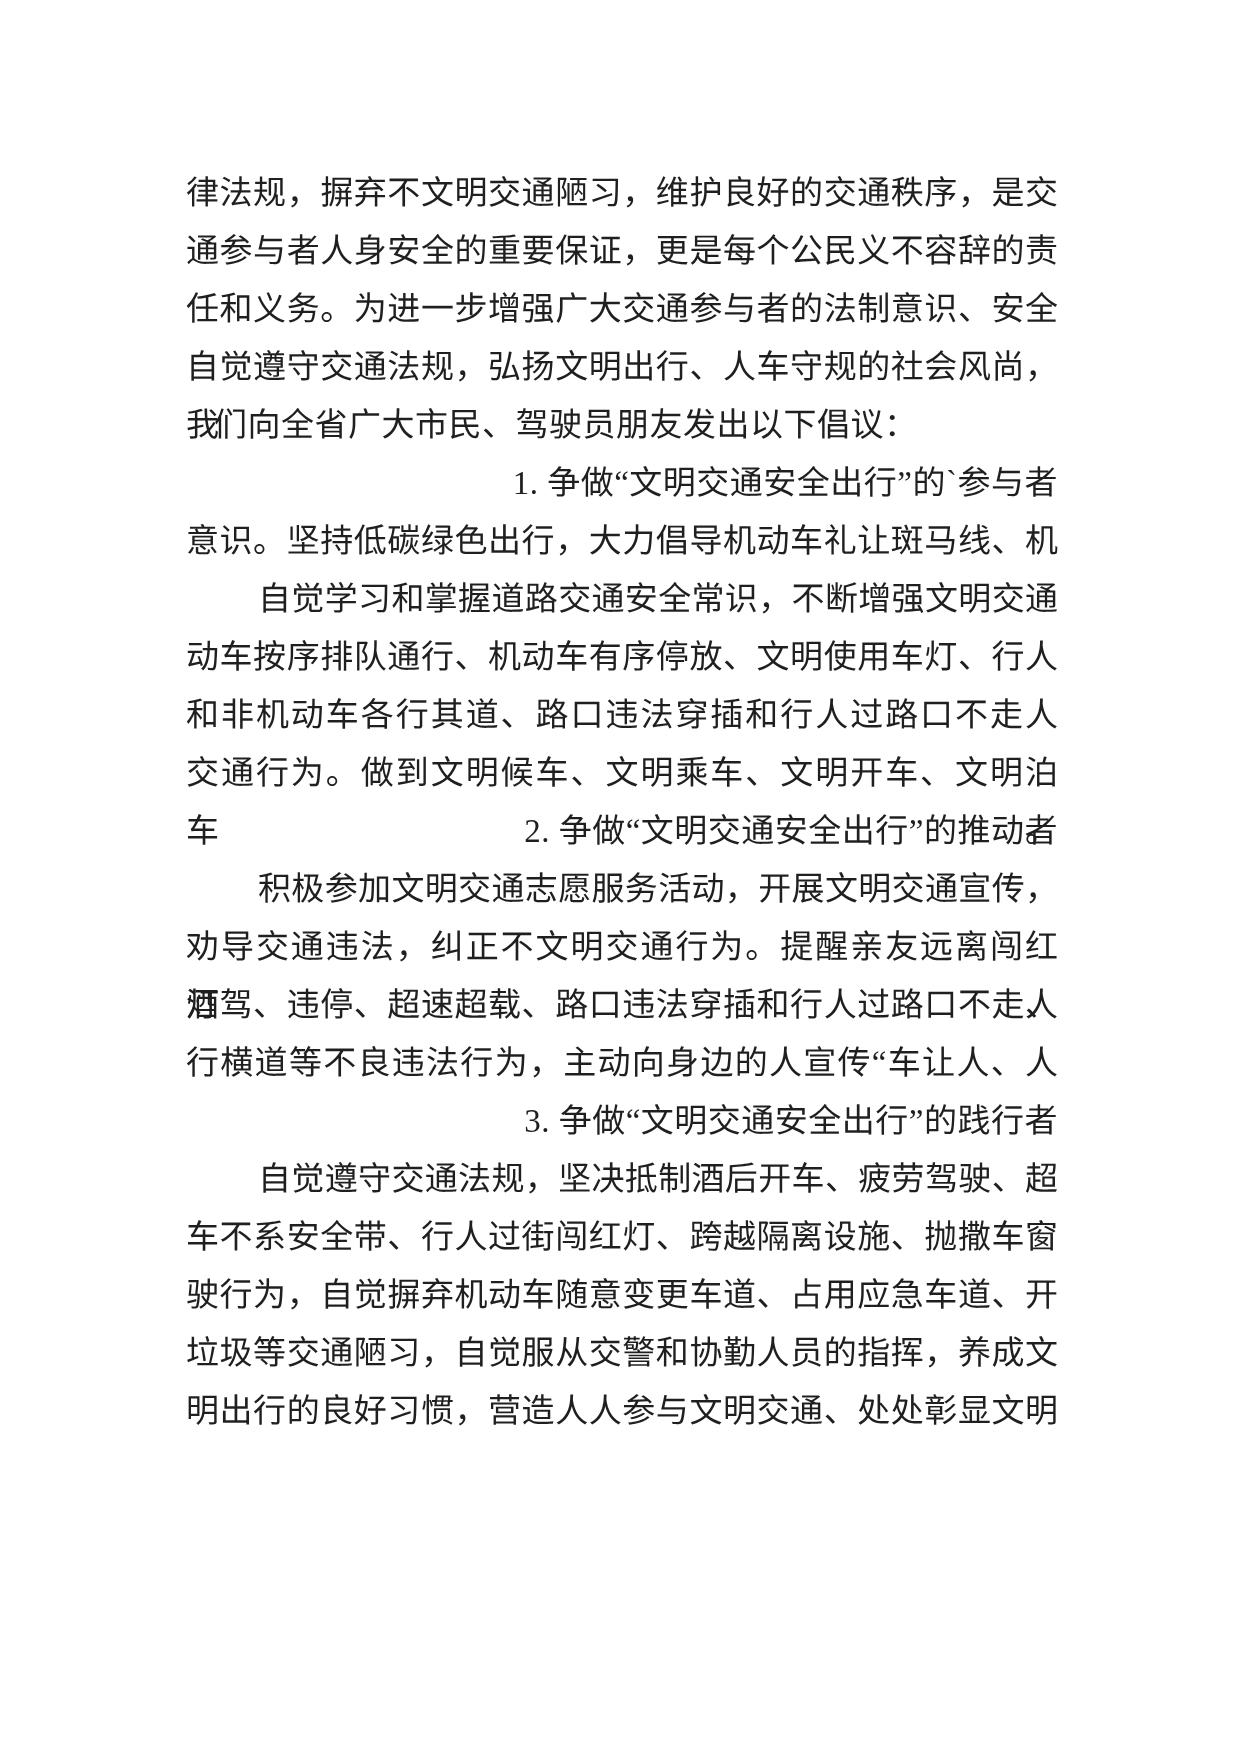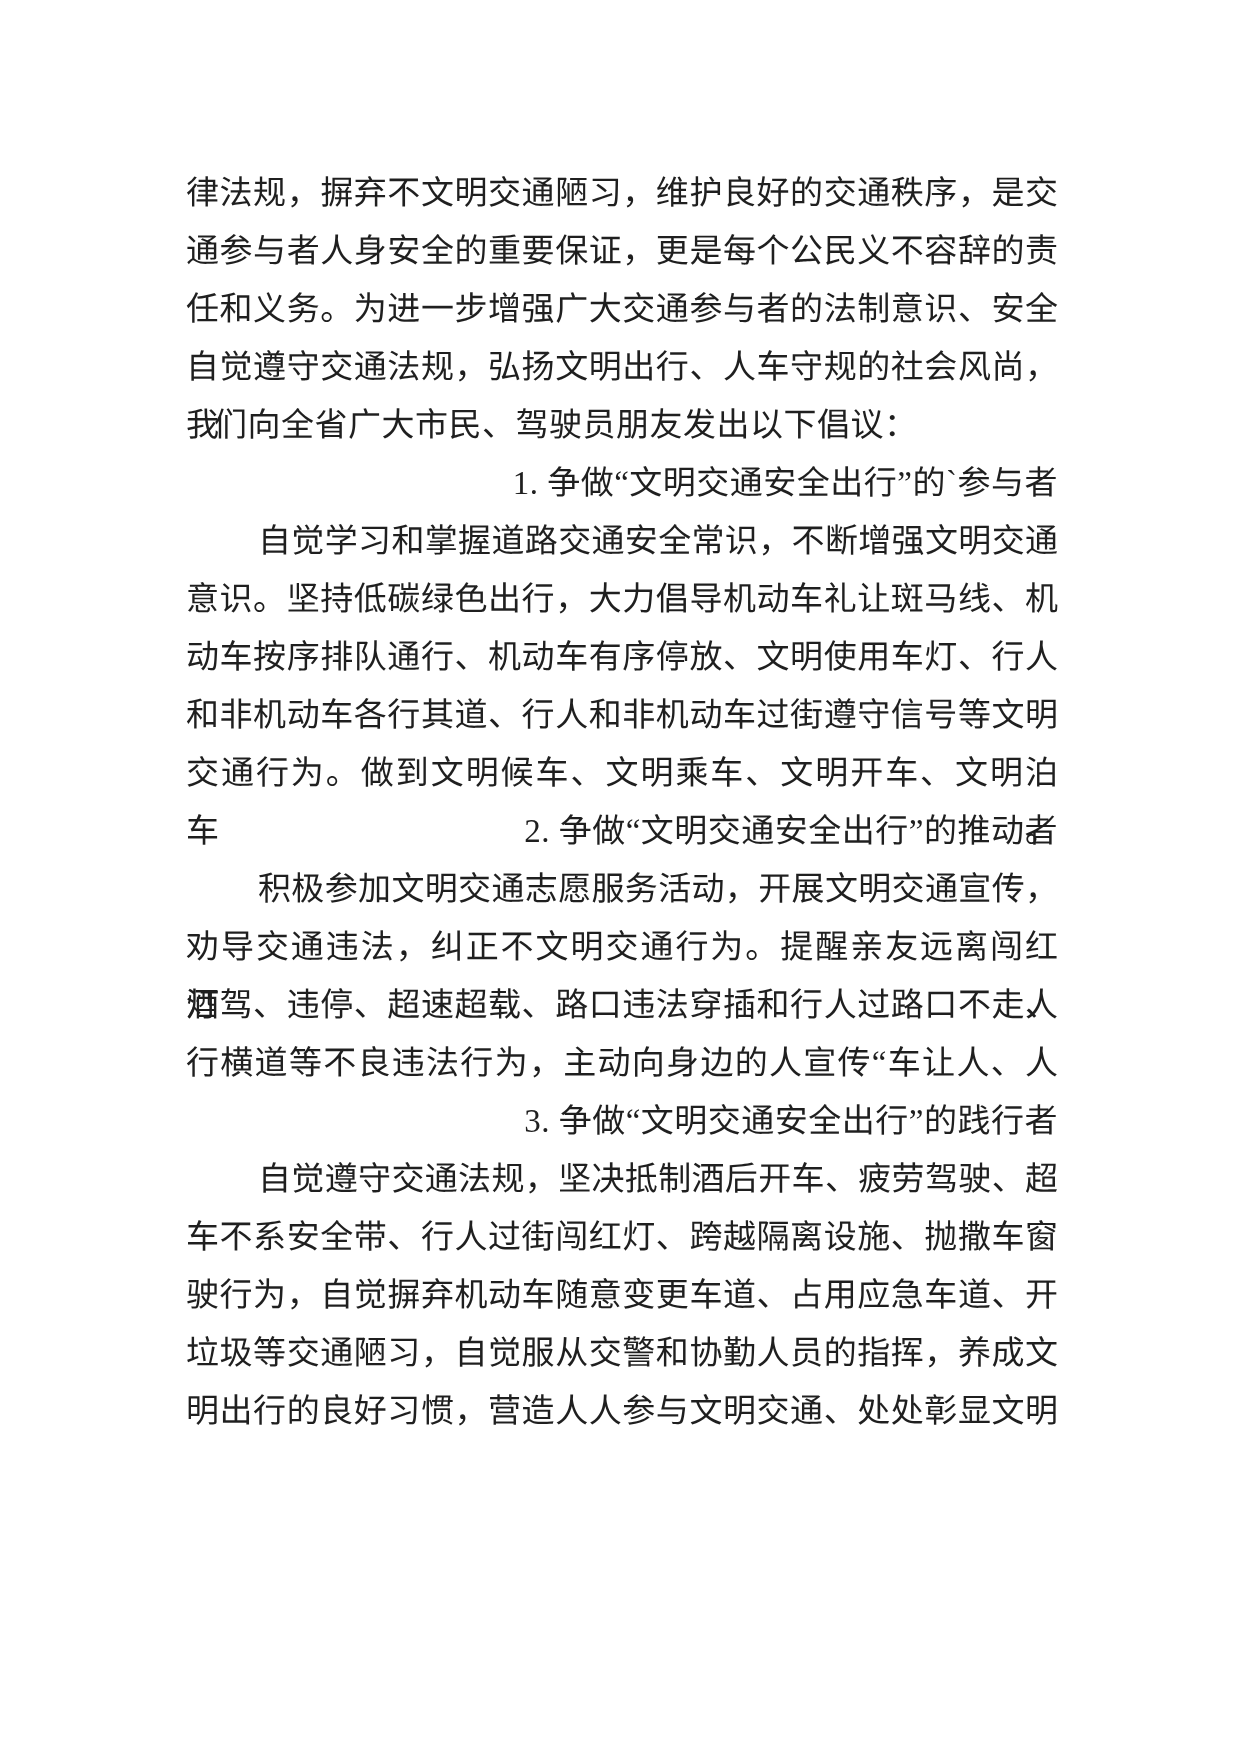--- a/index.html
+++ b/index.html
@@ -54,24 +54,24 @@
 <body>
 
 <div class="page" style="background: rgb(255, 255, 255); color: rgb(31, 31, 31);">
   <div class="content">
       <div class="line full">律法规，摒弃不文明交通陋习，维护良好的交通秩序，是交</div>
       <div class="line full">通参与者人身安全的重要保证，更是每个公民义不容辞的责</div>
       <div class="line full">任和义务。为进一步增强广大交通参与者的法制意识、安全</div>
       <div class="line full">自觉遵守交通法规，弘扬文明出行、人车守规的社会风尚，我</div>
       <div class="line plain">们向全省广大市民、驾驶员朋友发出以下倡议：</div>
       <div class="line heading">1. 争做“文明交通安全出行”的`参与者</div>
+      <div class="line full">意识。坚持低碳绿色出行，大力倡导机动车礼让斑马线、机</div>
       <div class="line indent-full">自觉学习和掌握道路交通安全常识，不断增强文明交通</div>
-      <div class="line full">意识。坚持低碳绿色出行，大力倡导机动车礼让斑马线、机</div>
       <div class="line full">动车按序排队通行、机动车有序停放、文明使用车灯、行人</div>
-      <div class="line full">和非机动车各行其道、行人和非机动车过街遵守信号等文明</div>
+      <div class="line full">和非机动车各行其道、路口违法穿插和行人过路口不走人</div>
       <div class="line full">交通行为。做到文明候车、文明乘车、文明开车、文明泊车。</div>
       <div class="line heading">2. 争做“文明交通安全出行”的推动者</div>
       <div class="line indent-full">积极参加文明交通志愿服务活动，开展文明交通宣传，</div>
       <div class="line full">劝导交通违法，纠正不文明交通行为。提醒亲友远离闯红灯、</div>
       <div class="line full">酒驾、违停、超速超载、路口违法穿插和行人过路口不走人</div>
       <div class="line full">行横道等不良违法行为，主动向身边的人宣传“车让人、人</div>
       <div class="line heading">3. 争做“文明交通安全出行”的践行者</div>
       <div class="line indent-full">自觉遵守交通法规，坚决抵制酒后开车、疲劳驾驶、超</div>
       <div class="line full">车不系安全带、行人过街闯红灯、跨越隔离设施、抛撒车窗</div>
       <div class="line full">驶行为，自觉摒弃机动车随意变更车道、占用应急车道、开</div>

